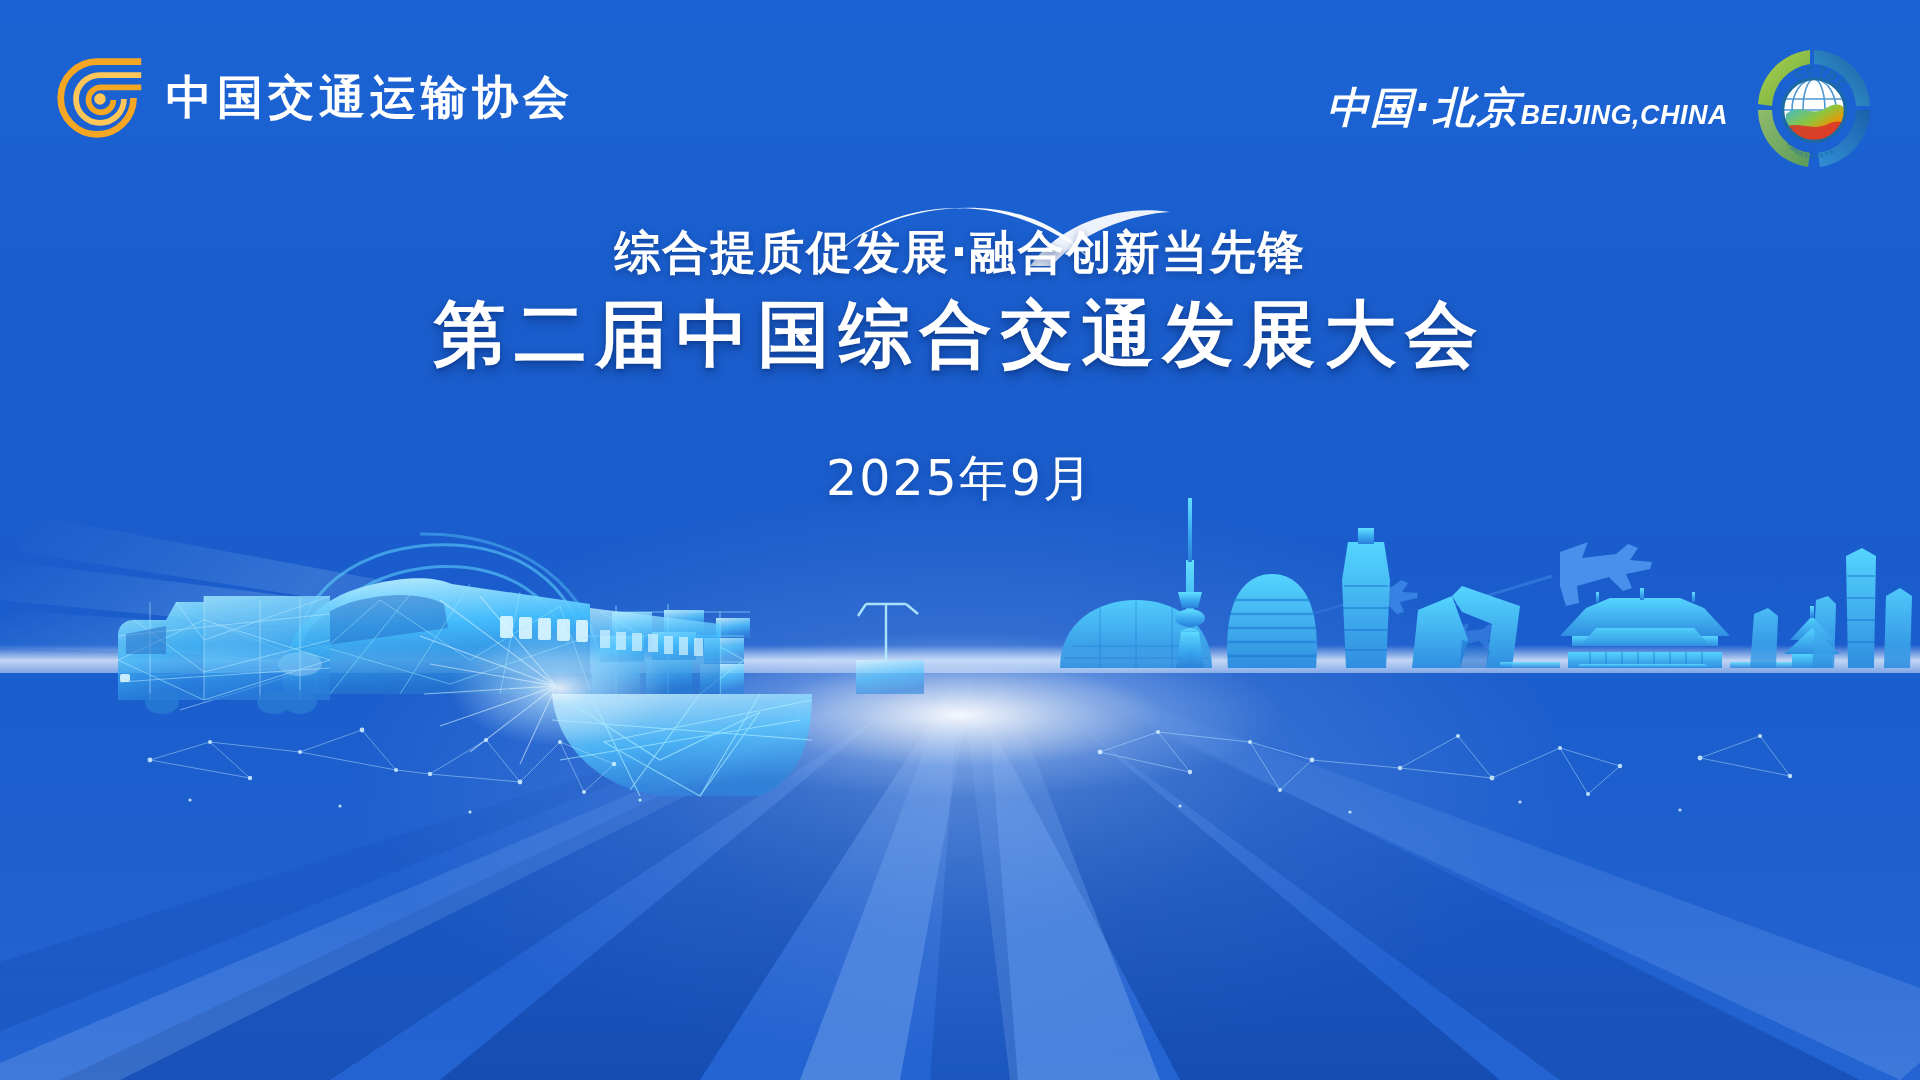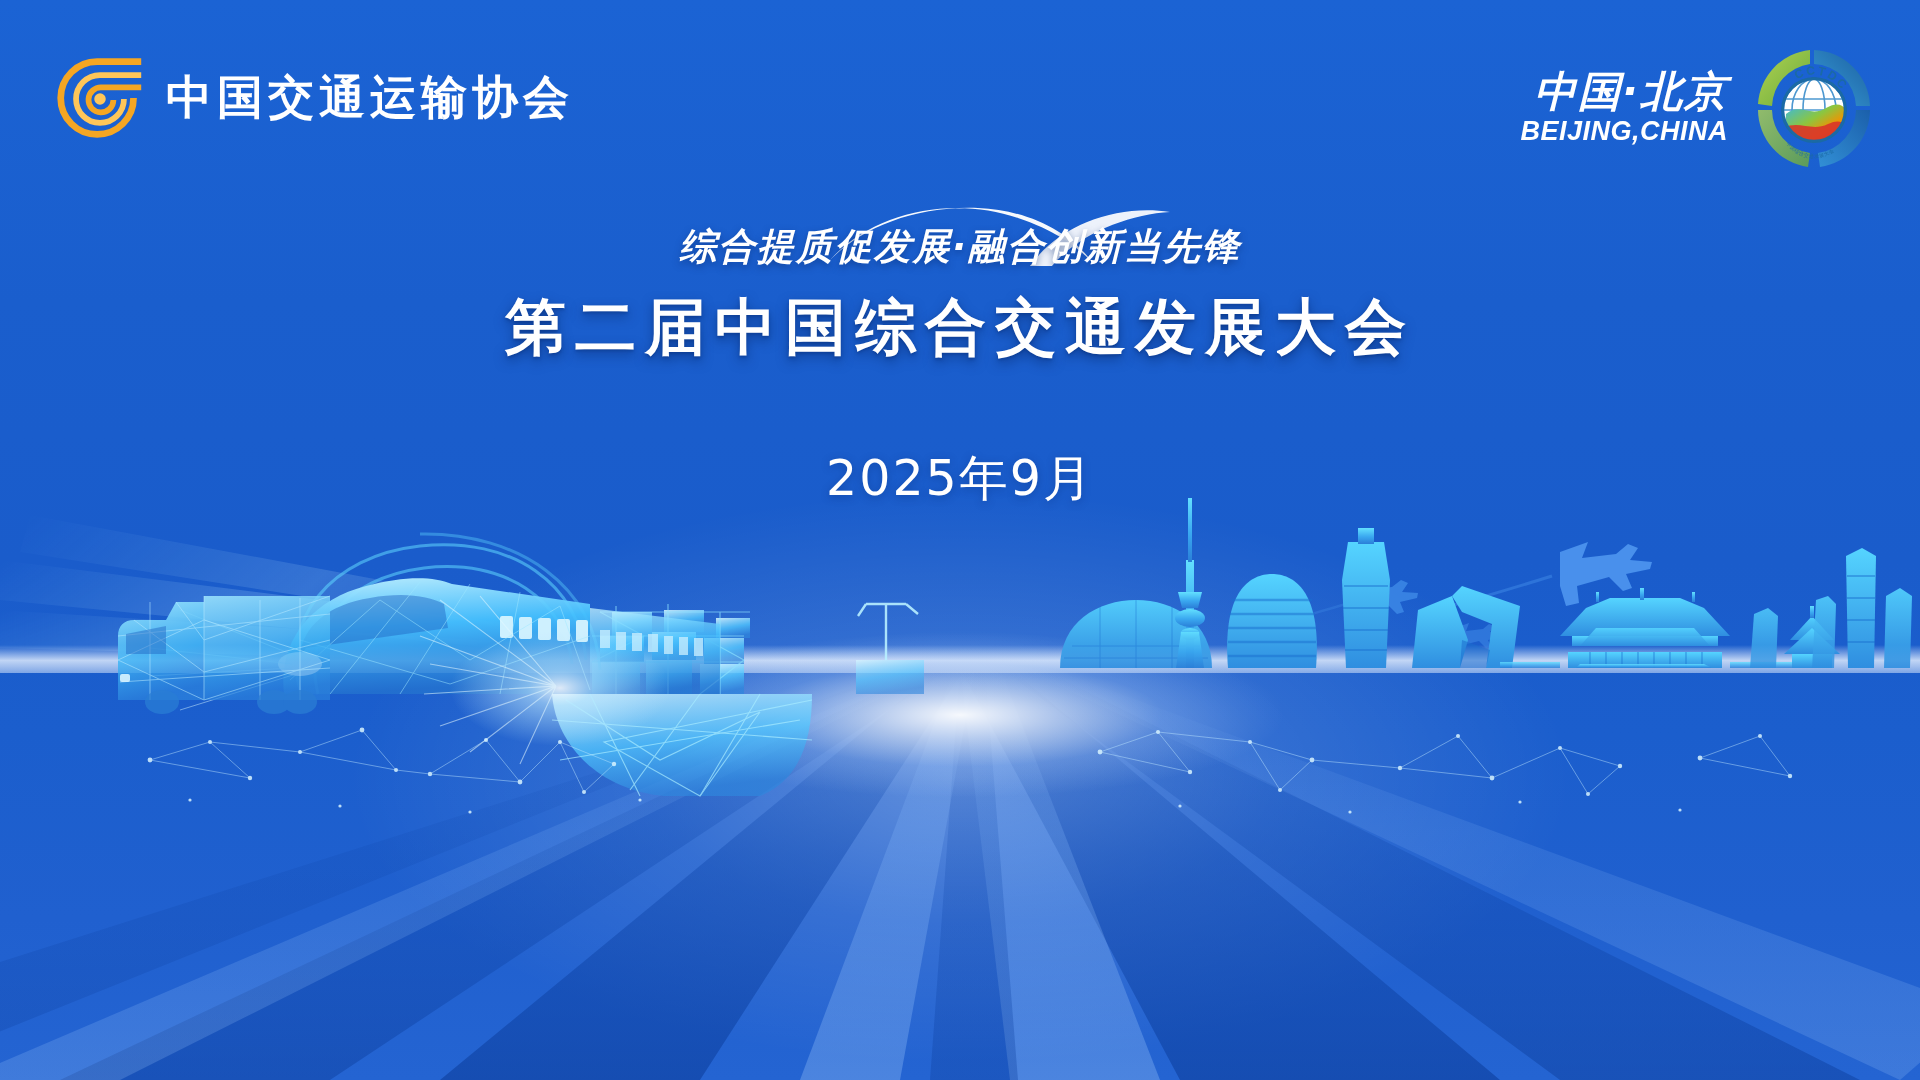--- a/index.html
+++ b/index.html
@@ -38,45 +38,45 @@
     font-size:46px; font-weight:700; color:#ffffff; letter-spacing:5px;
     line-height:1.08; white-space:nowrap;
     font-family:"DejaVu Sans","Liberation Sans",sans-serif;
   }
   .cta-en {
     font-size:16.5px; font-weight:700; color:#ffffff; letter-spacing:0.2px;
     margin-top:5px; white-space:nowrap;
   }
 
   .hdr-right { position:absolute; right:42px; top:44px; display:flex; align-items:center; gap:22px; }
-  .loc-words { display:flex; flex-direction:column; align-items:flex-end; }
+  .loc-words { display:flex; flex-direction:row; align-items:flex-end; }
   .loc-cn {
     font-size:42px; font-weight:700; color:#ffffff; letter-spacing:2px;
     font-style:italic; line-height:1.1; white-space:nowrap;
     font-family:"DejaVu Sans","Liberation Sans",sans-serif;
   }
   .loc-en {
     font-size:27px; font-weight:700; font-style:italic; color:#ffffff;
     letter-spacing:0.5px; margin-top:1px; white-space:nowrap;
   }
   .emblem { width:128px; height:128px; flex:0 0 auto; }
 
   
   .tagline {
     position:absolute; left:0; top:222px; width:1920px; text-align:center;
-    font-size:37px; font-weight:700; font-style:italic; color:#ffffff;
+    font-size:46px; font-weight:700; color:#ffffff;
     letter-spacing:2px; white-space:nowrap;
     font-family:"DejaVu Sans","Liberation Sans",sans-serif;
     text-shadow:0 3px 7px rgba(8,42,110,0.50);
   }
   .swoosh { position:absolute; left:50%; top:196px; transform:translateX(-50%); }
 
   .main-title {
     position:absolute; left:0; top:287px; width:1920px; text-align:center;
-    font-size:61px; font-weight:700; color:#ffffff; letter-spacing:9px;
+    font-size:72px; font-weight:700; color:#ffffff; letter-spacing:9px;
     white-space:nowrap;
     font-family:"DejaVu Sans","Liberation Sans",sans-serif;
     text-shadow:0 5px 12px rgba(6,38,104,0.55), 0 2px 3px rgba(6,38,104,0.35);
   }
   .date-line {
     position:absolute; left:0; top:446px; width:1920px; text-align:center;
     font-size:49px; font-weight:400; color:#ffffff; letter-spacing:2px;
     white-space:nowrap;
     font-family:"DejaVu Sans","Liberation Sans",sans-serif;
     text-shadow:0 2px 8px rgba(6,38,104,0.35);

